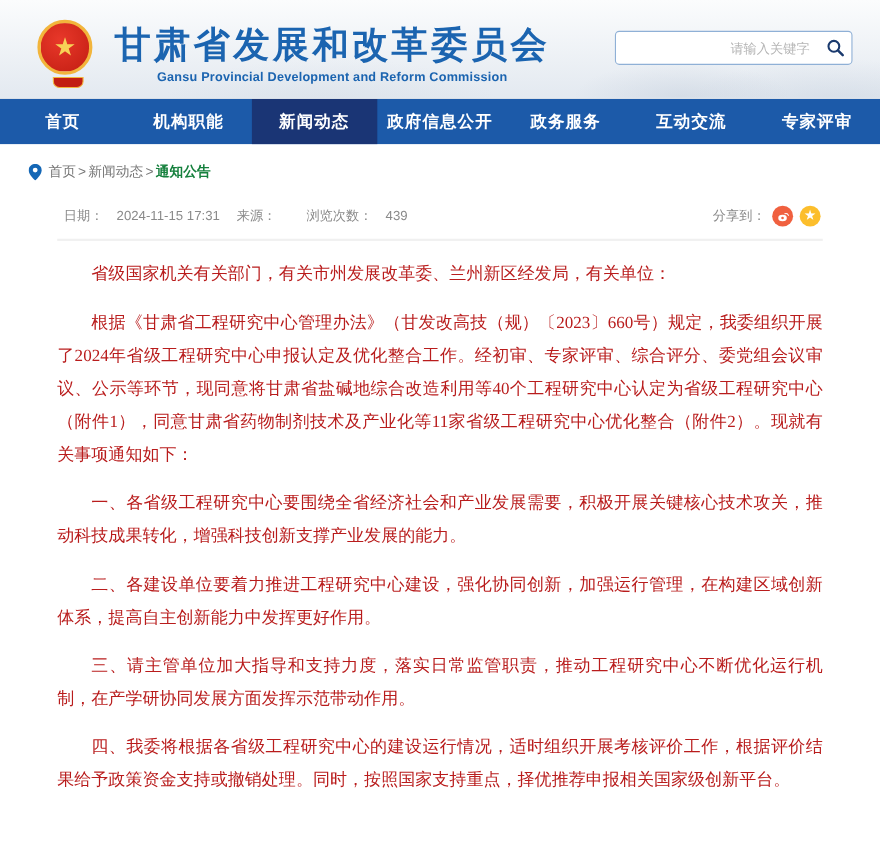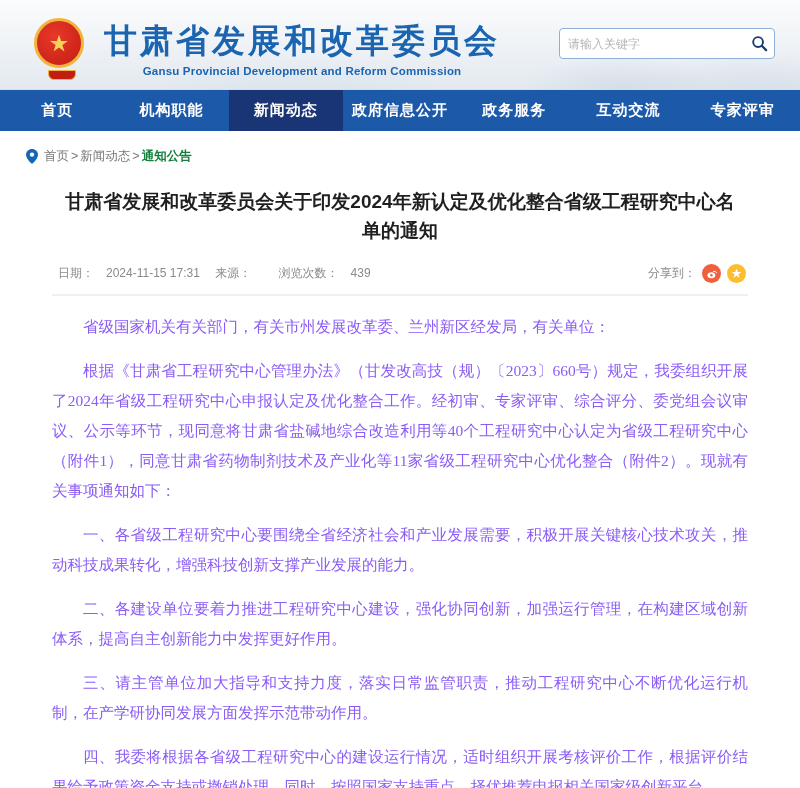--- a/index.html
+++ b/index.html
@@ -57,20 +57,21 @@
     background: #fff;
     border: 1px solid #8fb0d6;
     border-radius: 4px;
     display: flex; align-items: center;
   }
   .search-input {
     flex: 1; border: none; outline: none;
     font-size: 12px; color: #ef4444; padding: 0 8px;
     background: transparent;
     font-family: "Liberation Sans", sans-serif;
+    text-align: right;
   }
   .search-input::placeholder { color: #b5b5b5; }
   .search-btn {
     width: 30px; height: 100%; border: none; background: transparent;
     display: flex; align-items: center; justify-content: center; cursor: pointer;
   }
 
   
   .nav {
     height: 41px; background: #1c5aa9;
@@ -113,21 +114,21 @@
     width: 19px; height: 19px; border-radius: 50%;
     margin-left: 6px; display: flex; align-items: center; justify-content: center;
     cursor: pointer;
   }
   .share-icon.weibo { background: #f0603f; }
   .share-icon.star { background: #fcbe2c; color: #fff; font-size: 11px; line-height: 1; }
   .divider { border-bottom: 2px solid #f0f0f0; margin-top: 9px; }
 
   .body-text { margin-top: 12px; }
   .body-text p {
-    font-size: 15.5px; color: #8b5cf6;
+    font-size: 15.5px; color: #b91c1c;
     line-height: 30px; text-indent: 2em;
     text-align: justify;
     margin-top: 14px;
   }
   .body-text p.serif { font-family: "Liberation Serif", serif; }
   .body-text p.no-indent-first { margin-top: 16px; }
 </style>
 </head>
 <body>
 
@@ -173,21 +174,20 @@
     </svg>
   </span>
   <span class="crumb">首页</span>
   <span class="crumb-sep">&gt;</span>
   <span class="crumb">新闻动态</span>
   <span class="crumb-sep">&gt;</span>
   <span class="crumb last">通知公告</span>
 </div>
 
 <div class="article">
-  <div class="article-title">甘肃省发展和改革委员会关于印发2024年新认定及优化整合省级工程研究中心名单的通知</div>
 
   <div class="meta-row">
     <span class="meta-center">
       <span>日期：</span><span>2024-11-15 17:31</span>
       <span>来源：</span><span></span>
       <span>浏览次数：</span><span>439</span>
     </span>
     <span class="meta-share">
       <span>分享到：</span>
       <span class="share-icon weibo">

